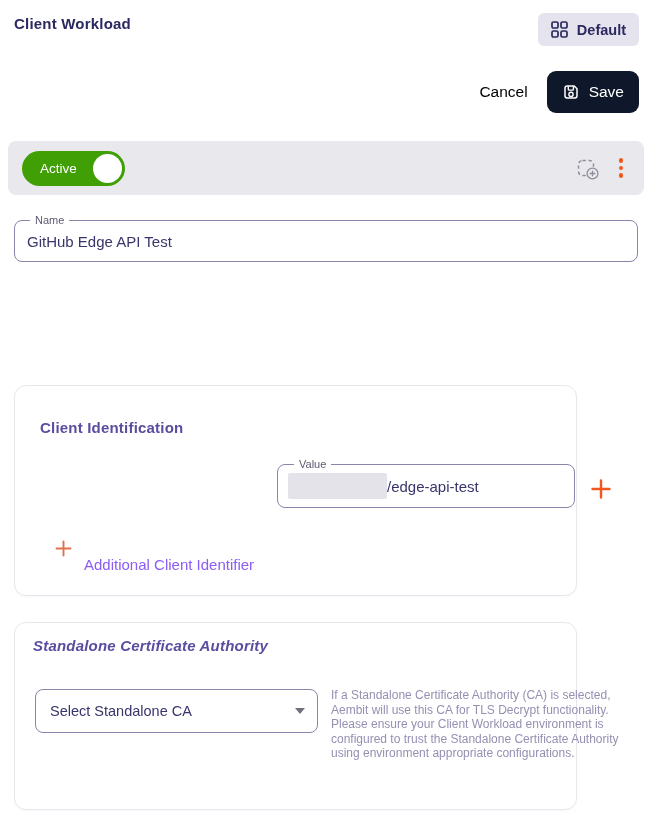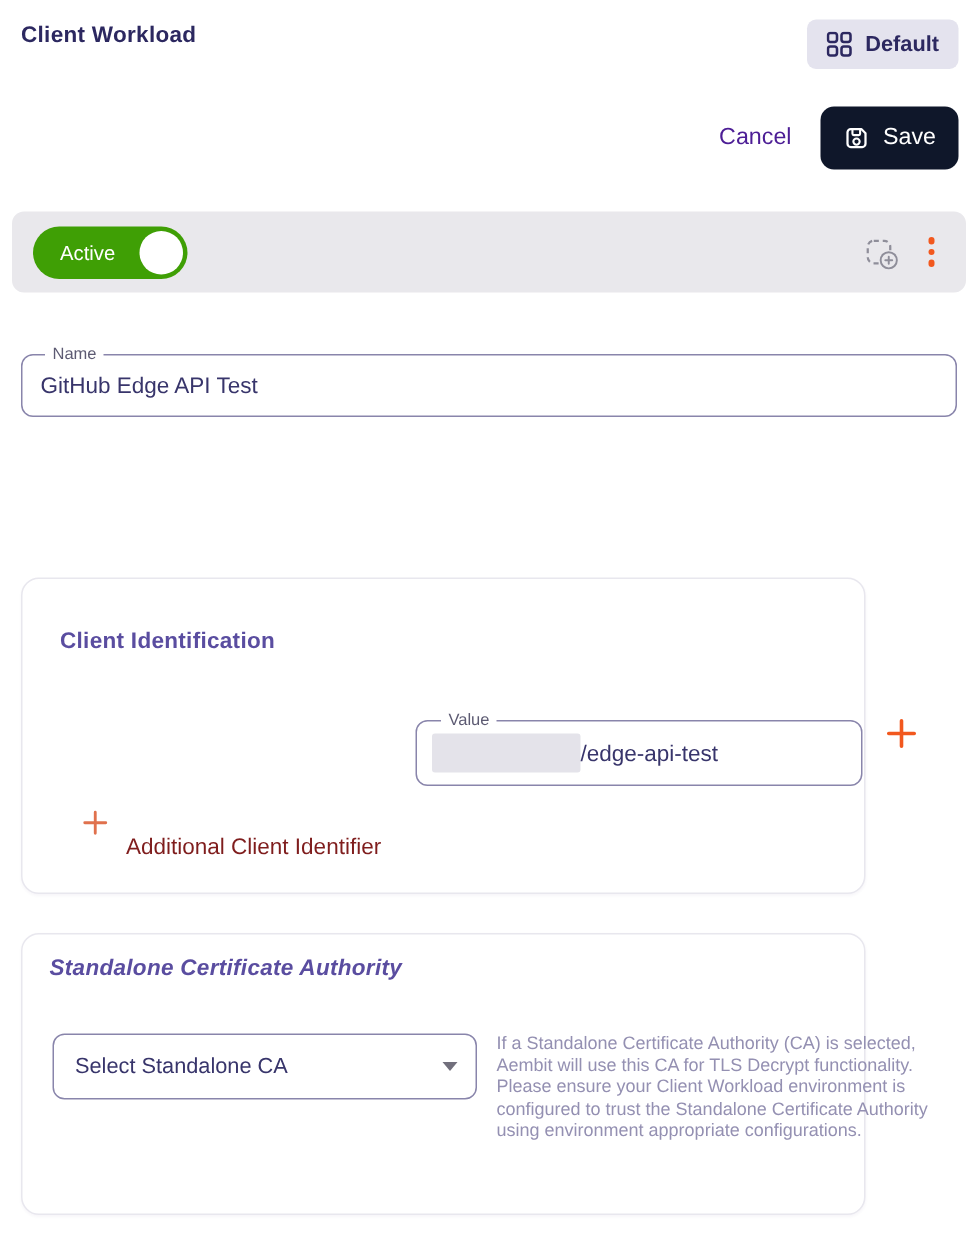--- a/index.html
+++ b/index.html
@@ -17,21 +17,21 @@
     display: flex; align-items: center; gap: 9px; padding: 0 13px;
     background: #e4e3ee; border: none; border-radius: 6px;
     font-family: inherit; font-size: 14.5px; font-weight: 600; color: #2c2860; cursor: pointer; text-align: center;
   }
   .actions-row {
     position: absolute; right: 13px; top: 71px; height: 42px;
     display: flex; align-items: center; gap: 19px;
   }
   .cancel-link {
     background: none; border: none; font-family: inherit;
-    font-size: 15.5px; font-weight: 500; color: #4c1d95; cursor: pointer;
+    font-size: 15.5px; font-weight: 500; color: #000000; cursor: pointer;
   }
   .save-btn {
     height: 42px; min-width: 86px; padding: 0 15px;
     display: flex; align-items: center; gap: 9px;
     background: #0f172a; border: none; border-radius: 9px;
     font-family: inherit; font-size: 15.5px; font-weight: 500; color: #ffffff; cursor: pointer;
   }
 
   
   .status-bar {
@@ -51,21 +51,21 @@
   }
   .bar-spacer { flex: 1; }
   .clone-icon { width: 25px; height: 25px; display: block; cursor: pointer; }
   .kebab {
     margin-left: 15px; display: flex; flex-direction: column; gap: 3px;
     background: none; border: none; cursor: pointer; padding: 4px;
   }
   .kebab i { width: 4.5px; height: 4.5px; border-radius: 50%; background: #f2581e; display: block; }
 
   
-  .o-field { position: absolute; border: 1.5px solid #8985ab; border-radius: 8px; background: #fff; margin-top: 16px; }
+  .o-field { position: absolute; border: 1.5px solid #8985ab; border-radius: 8px; background: #fff; }
   .o-label {
     position: absolute; top: -7px; left: 15px; padding: 0 5px;
     background: #ffffff; font-size: 11px; color: #5c5a72; line-height: 12px;
   }
   .o-input {
     width: 100%; height: 100%; border: none; outline: none; background: transparent;
     font-family: inherit; font-size: 15px; color: #38356b; padding: 0 12px;
   }
   .name-field  { left: 14px; top: 220px; width: 624px; height: 42px; }
   .desc-field  { left: 14px; top: 284px; width: 624px; height: 61px; }
@@ -111,21 +111,21 @@
   .add-row-btn {
     position: absolute; left: 571px; top: 88px; width: 30px; height: 30px;
     background: none; border: none; cursor: pointer; padding: 0;
     display: flex; align-items: center; justify-content: center;
   }
   .additional-link {
     position: absolute; left: 39px; top: 150px; height: 24px;
     display: flex; align-items: center; gap: 11px;
     background: none; border: none; cursor: pointer; padding: 0;
   }
-  .additional-label { font-family: inherit; font-size: 15px; font-weight: 500; color: #7f1d1d; margin-top: 32px; }
+  .additional-label { font-family: inherit; font-size: 15px; font-weight: 500; color: #8b5cf6; margin-top: 32px; }
 
   .helper-text {
     position: absolute; left: 316px; top: 65px; width: 298px;
     font-size: 12px; line-height: 14.6px; color: #9490b2;
   }
 </style>
 </head>
 <body>
 
 <div class="page">

